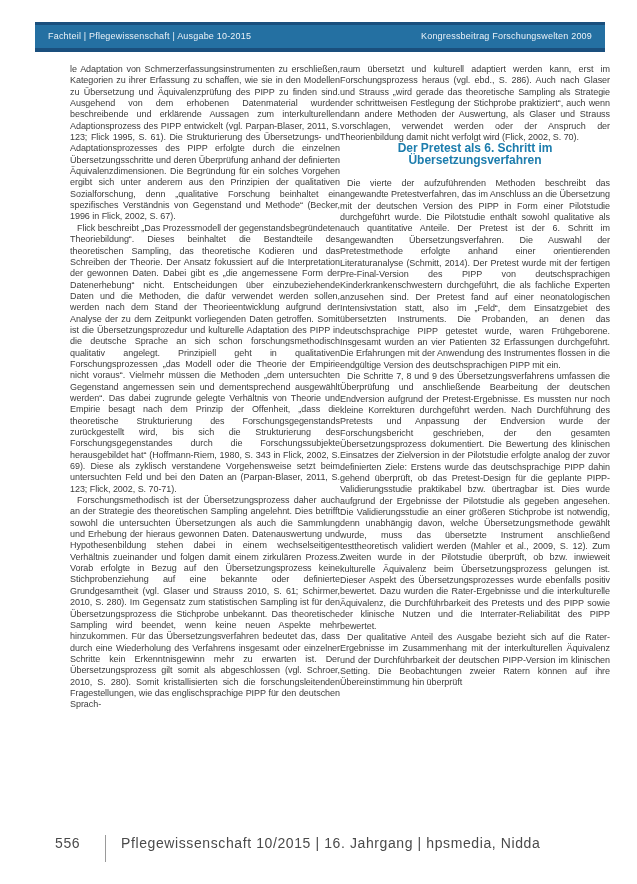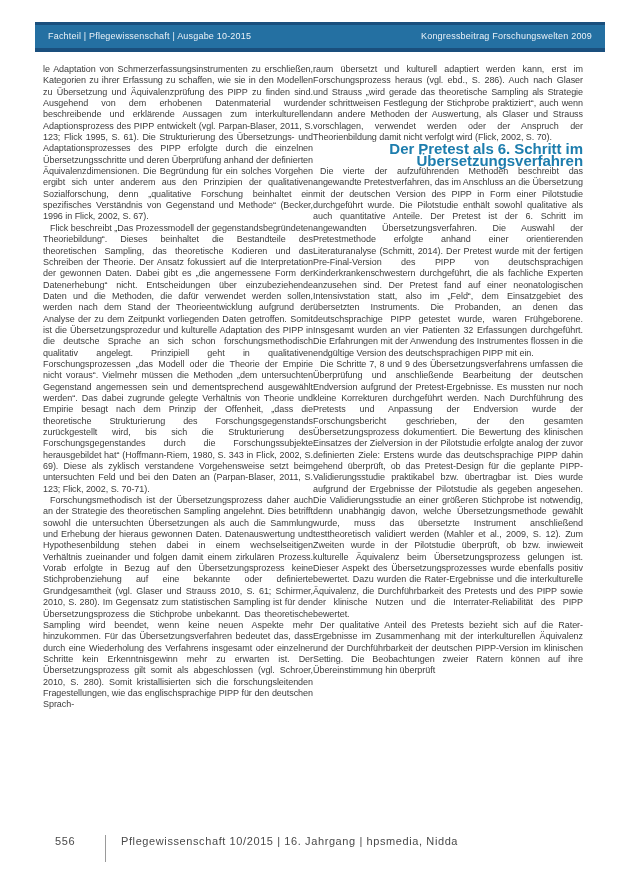--- a/index.html
+++ b/index.html
@@ -17,46 +17,46 @@
     background:#2470a2;
     border-top:3px solid #1a4f7d;
     border-bottom:4px solid #1a4f7d;
     padding:6px 13px 7px 13px;
     display:flex;justify-content:space-between;align-items:center;
     color:#eaf2f8;
     font-size:9px;letter-spacing:0.2px;
   }
   
   .columns{
-    position:absolute;left:43px;top:64px;width:540px;
+    position:absolute;left:70px;top:64px;width:540px;
     display:flex;
   }
   .col{
     flex:1;min-width:0;
     font-size:9px;line-height:11.35px;
     color:#3c3c3c;
     text-align:justify;
     letter-spacing:-0.05px;
   }
   .col p{margin:0;}
   .indent{text-indent:7px;}
   .gap-top{margin-top:11px;}
   .section-heading{
     margin:11px 0 0 0;
     font-weight:bold;
     color:#1d7dad;
-    font-size:15px;line-height:11.35px;
-    text-align:right;
+    font-size:12px;line-height:11.35px;
+    text-align:center;
   }
-  .heading-tight + p{margin-top:0;}
+  .heading-tight + p{margin-top:12px;}
   
   .footer{
     position:absolute;left:55px;top:835px;width:540px;
     display:flex;align-items:flex-start;
-    font-size:11px;color:#4a4a4a;letter-spacing:0.6px;
+    font-size:14px;color:#4a4a4a;letter-spacing:0.6px;
   }
   .footer .page-number{width:50px;}
   .footer .divider{
     border-left:1px solid #9a9a9a;
     height:27px;
     margin-right:15px;
   }
 </style>
 </head>
 <body>
@@ -74,21 +74,21 @@
       <p>le Adaptation von Schmerzerfassungsinstrumenten zu erschließen, Kategorien zu ihrer Erfassung zu schaffen, wie sie in den Modellen zu Übersetzung und Äquivalenzprüfung des PIPP zu finden sind. Ausgehend von dem erhobenen Datenmaterial wurden beschreibende und erklärende Aussagen zum interkulturellen Adaptionsprozess des PIPP entwickelt (vgl. Parpan-Blaser, 2011, S. 123; Flick 1995, S. 61). Die Strukturierung des Übersetzungs- und Adaptationsprozesses des PIPP erfolgte durch die einzelnen Übersetzungsschritte und deren Überprüfung anhand der definierten Äquivalenzdimensionen. Die Begründung für ein solches Vorgehen ergibt sich unter anderem aus den Prinzipien der qualitativen Sozialforschung, denn „qualitative Forschung beinhaltet ein spezifisches Verständnis von Gegenstand und Methode“ (Becker, 1996 in Flick, 2002, S. 67).</p>
       <p class="indent">Flick beschreibt „Das Prozessmodell der gegenstandsbegründeten Theoriebildung“. Dieses beinhaltet die Bestandteile des theoretischen Sampling, das theoretische Kodieren und das Schreiben der Theorie. Der Ansatz fokussiert auf die Interpretation der gewonnen Daten. Dabei gibt es „die angemessene Form der Datenerhebung“ nicht. Entscheidungen über einzubeziehende Daten und die Methoden, die dafür verwendet werden sollen, werden nach dem Stand der Theorieentwicklung aufgrund der Analyse der zu dem Zeitpunkt vorliegenden Daten getroffen. Somit ist die Übersetzungsprozedur und kulturelle Adaptation des PIPP in die deutsche Sprache an sich schon forschungsmethodisch qualitativ angelegt. Prinzipiell geht in qualitativen Forschungsprozessen „das Modell oder die Theorie der Empirie nicht voraus“. Vielmehr müssen die Methoden „dem untersuchten Gegenstand angemessen sein und dementsprechend ausgewählt werden“. Das dabei zugrunde gelegte Verhältnis von Theorie und Empirie besagt nach dem Prinzip der Offenheit, „dass die theoretische Strukturierung des Forschungsgegenstands zurückgestellt wird, bis sich die Strukturierung des Forschungsgegenstandes durch die Forschungssubjekte herausgebildet hat“ (Hoffmann-Riem, 1980, S. 343 in Flick, 2002, S. 69). Diese als zyklisch verstandene Vorgehensweise setzt beim untersuchten Feld und bei den Daten an (Parpan-Blaser, 2011, S. 123; Flick, 2002, S. 70-71).</p>
       <p class="indent gap-top">Forschungsmethodisch ist der Übersetzungsprozess daher auch an der Strategie des theoretischen Sampling angelehnt. Dies betrifft sowohl die untersuchten Übersetzungen als auch die Sammlung und Erhebung der hieraus gewonnen Daten. Datenauswertung und Hypothesenbildung stehen dabei in einem wechselseitigen Verhältnis zueinander und folgen damit einem zirkulären Prozess. Vorab erfolgte in Bezug auf den Übersetzungsprozess keine Stichprobenziehung auf eine bekannte oder definierte Grundgesamtheit (vgl. Glaser und Strauss 2010, S. 61; Schirmer, 2010, S. 280). Im Gegensatz zum statistischen Sampling ist für den Übersetzungsprozess die Stichprobe unbekannt. Das theoretische Sampling wird beendet, wenn keine neuen Aspekte mehr hinzukommen. Für das Übersetzungsverfahren bedeutet das, dass durch eine Wiederholung des Verfahrens insgesamt oder einzelner Schritte kein Erkenntnisgewinn mehr zu erwarten ist. Der Übersetzungsprozess gilt somit als abgeschlossen (vgl. Schroer, 2010, S. 280). Somit kristallisierten sich die forschungsleitenden Fragestellungen, wie das englischsprachige PIPP für den deutschen Sprach-</p>
     </div>
 
     <div class="col">
       <p>raum übersetzt und kulturell adaptiert werden kann, erst im Forschungsprozess heraus (vgl. ebd., S. 286). Auch nach Glaser und Strauss „wird gerade das theoretische Sampling als Strategie der schrittweisen Festlegung der Stichprobe praktiziert“, auch wenn dann andere Methoden der Auswertung, als Glaser und Strauss vorschlagen, verwendet werden oder der Anspruch der Theorienbildung damit nicht verfolgt wird (Flick, 2002, S. 70).</p>
       <p class="section-heading heading-tight">Der Pretest als 6. Schritt im Übersetzungsverfahren</p>
       <p class="indent">Die vierte der aufzuführenden Methoden beschreibt das angewandte Pretestverfahren, das im Anschluss an die Übersetzung mit der deutschen Version des PIPP in Form einer Pilotstudie durchgeführt wurde. Die Pilotstudie enthält sowohl qualitative als auch quantitative Anteile. Der Pretest ist der 6. Schritt im angewandten Übersetzungsverfahren. Die Auswahl der Pretestmethode erfolgte anhand einer orientierenden Literaturanalyse (Schmitt, 2014). Der Pretest wurde mit der fertigen Pre-Final-Version des PIPP von deutschsprachigen Kinderkrankenschwestern durchgeführt, die als fachliche Experten anzusehen sind. Der Pretest fand auf einer neonatologischen Intensivstation statt, also im „Feld“, dem Einsatzgebiet des übersetzten Instruments. Die Probanden, an denen das deutschsprachige PIPP getestet wurde, waren Frühgeborene. Insgesamt wurden an vier Patienten 32 Erfassungen durchgeführt. Die Erfahrungen mit der Anwendung des Instrumentes flossen in die endgültige Version des deutschsprachigen PIPP mit ein.</p>
       <p class="indent">Die Schritte 7, 8 und 9 des Übersetzungsverfahrens umfassen die Überprüfung und anschließende Bearbeitung der deutschen Endversion aufgrund der Pretest-Ergebnisse. Es mussten nur noch kleine Korrekturen durchgeführt werden. Nach Durchführung des Pretests und Anpassung der Endversion wurde der Forschungsbericht geschrieben, der den gesamten Übersetzungsprozess dokumentiert. Die Bewertung des klinischen Einsatzes der Zielversion in der Pilotstudie erfolgte analog der zuvor definierten Ziele: Erstens wurde das deutschsprachige PIPP dahin gehend überprüft, ob das Pretest-Design für die geplante PIPP-Validierungsstudie praktikabel bzw. übertragbar ist. Dies wurde aufgrund der Ergebnisse der Pilotstudie als gegeben angesehen. Die Validierungsstudie an einer größeren Stichprobe ist notwendig, denn unabhängig davon, welche Übersetzungsmethode gewählt wurde, muss das übersetzte Instrument anschließend testtheoretisch validiert werden (Mahler et al., 2009, S. 12). Zum Zweiten wurde in der Pilotstudie überprüft, ob bzw. inwieweit kulturelle Äquivalenz beim Übersetzungsprozess gelungen ist. Dieser Aspekt des Übersetzungsprozesses wurde ebenfalls positiv bewertet. Dazu wurden die Rater-Ergebnisse und die interkulturelle Äquivalenz, die Durchführbarkeit des Pretests und des PIPP sowie der klinische Nutzen und die Interrater-Reliabilität des PIPP bewertet.</p>
-      <p class="indent gap-top">Der qualitative Anteil des Pretests bezieht sich auf die Rater-Ergebnisse im Zusammenhang mit der interkulturellen Äquivalenz und der Durchführbarkeit der deutschen PIPP-Version im klinischen Setting. Die Beobachtungen zweier Ratern können auf ihre Übereinstimmung hin überprüft</p>
+      <p class="indent gap-top">Der qualitative Anteil des Ausgabe bezieht sich auf die Rater-Ergebnisse im Zusammenhang mit der interkulturellen Äquivalenz und der Durchführbarkeit der deutschen PIPP-Version im klinischen Setting. Die Beobachtungen zweier Ratern können auf ihre Übereinstimmung hin überprüft</p>
     </div>
 
   </div>
 
   <div class="footer">
     <span class="page-number">556</span>
     <span class="divider"></span>
     <span>Pflegewissenschaft 10/2015 | 16. Jahrgang | hpsmedia, Nidda</span>
   </div>
 

